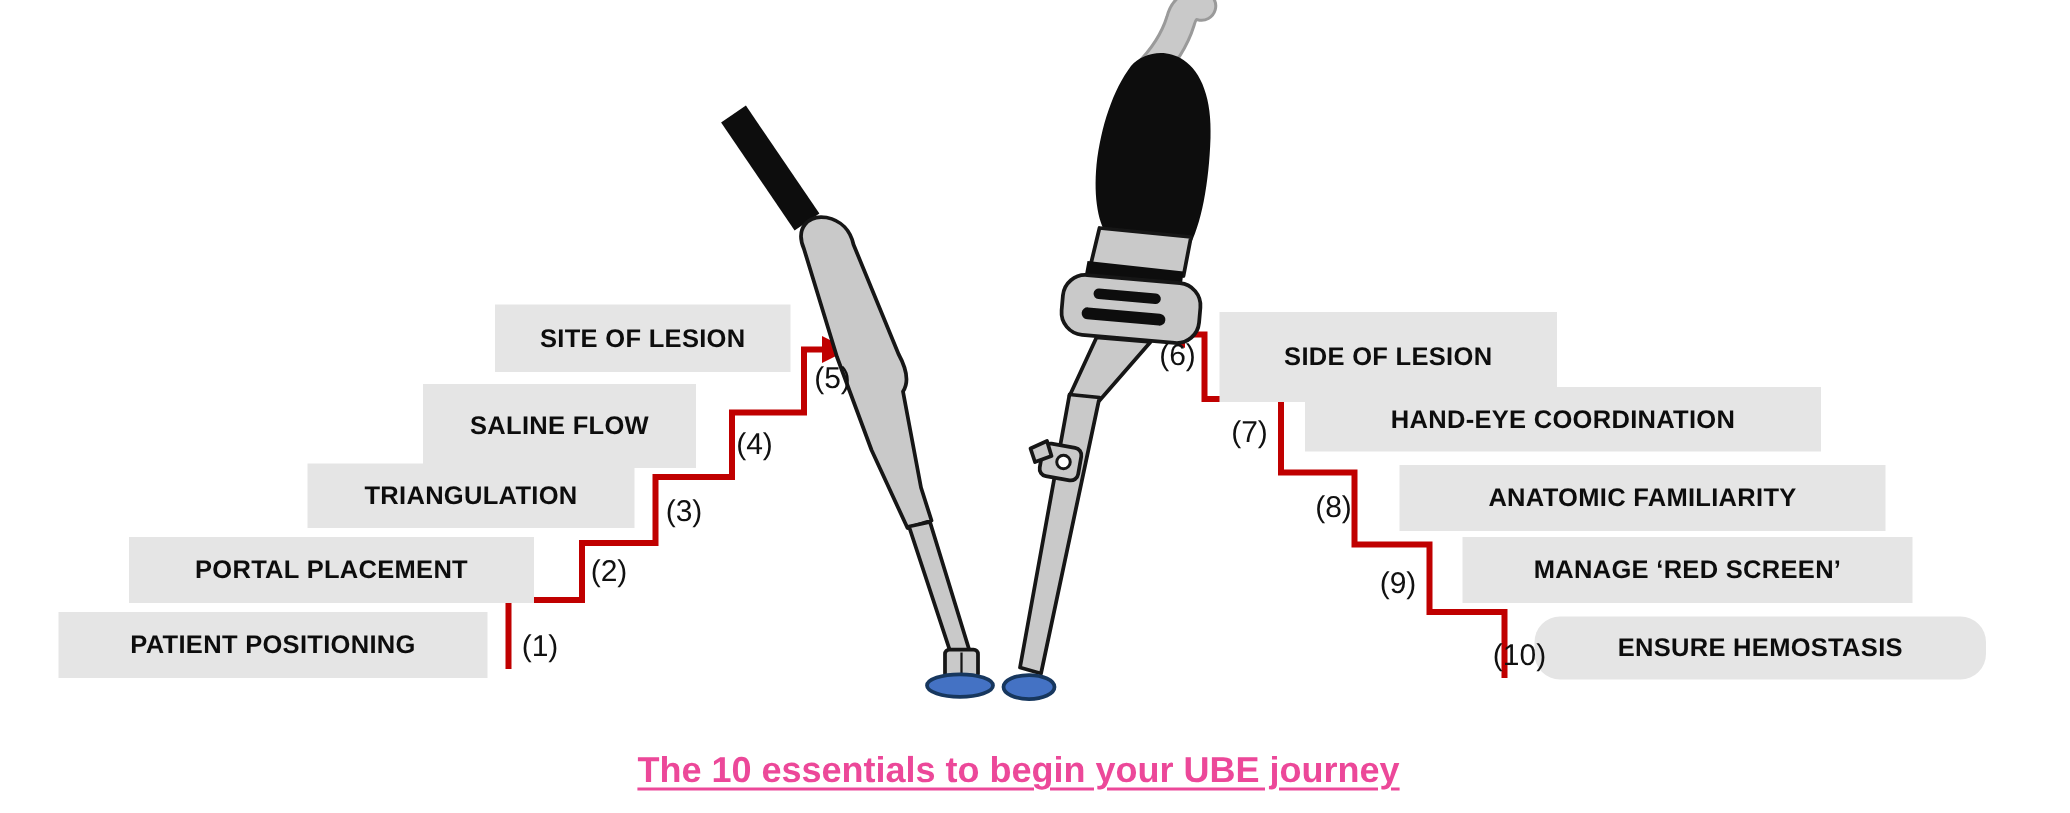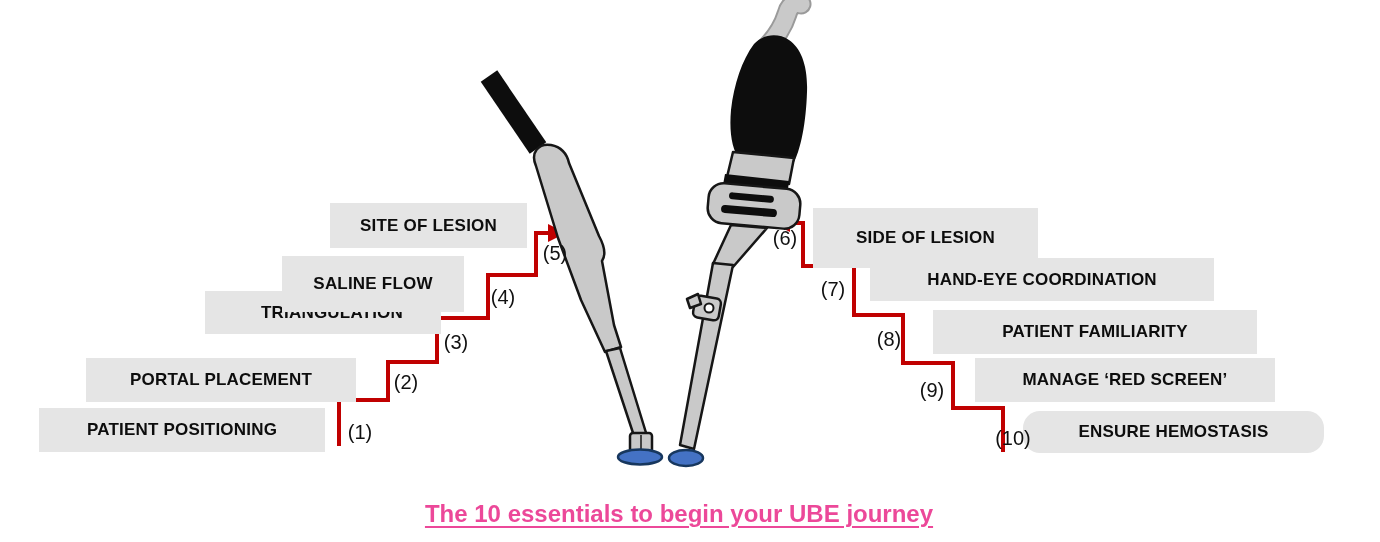--- a/index.html
+++ b/index.html
@@ -71,27 +71,27 @@
       <polygon class="metal" points="713,263 733,265 694,449 680,445"></polygon>
       <rect class="metal" x="694" y="297" width="26" height="22" rx="5" transform="rotate(10 707 308)"></rect>
       <polygon class="metal" points="687,299 698,294 701,304 690,308"></polygon>
       <circle cx="709" cy="308" r="4.5" fill="#ffffff" stroke="#161616" stroke-width="2"></circle>
       <ellipse cx="686" cy="458" rx="17" ry="8" fill="#4472c4" stroke="#17375e" stroke-width="2.5"></ellipse>
     </g>
   </svg>
 
   <div class="step-label" style="left:39px;  top:408px; width:286px; height:44px;">PATIENT POSITIONING</div>
   <div class="step-label" style="left:86px;  top:358px; width:270px; height:44px;">PORTAL PLACEMENT</div>
-  <div class="step-label" style="left:205px; top:291px; width:218px; height:43px;padding-left:18px;">TRIANGULATION</div>
+  <div class="step-label" style="left:205px; top:309px; width:218px; height:43px;">TRIANGULATION</div>
   <div class="step-label" style="left:282px; top:256px; width:182px; height:56px;">SALINE FLOW</div>
   <div class="step-label" style="left:330px; top:203px; width:197px; height:45px;">SITE OF LESION</div>
 
   <div class="step-label" style="left:813px;  top:208px; width:225px; height:60px;">SIDE OF LESION</div>
   <div class="step-label" style="left:870px;  top:258px; width:344px; height:43px;">HAND-EYE COORDINATION</div>
-  <div class="step-label" style="left:933px;  top:310px; width:324px; height:44px;">PATIENT FAMILIARITY</div>
+  <div class="step-label" style="left:933px;  top:310px; width:324px; height:44px;">ANATOMIC FAMILIARITY</div>
   <div class="step-label" style="left:975px;  top:358px; width:300px; height:44px;">MANAGE ‘RED SCREEN’</div>
   <div class="step-label" style="left:1023px; top:411px; width:301px; height:42px;border-radius:17px;">ENSURE HEMOSTASIS</div>
 
   <span class="step-num" style="left:360px; top:432px;">(1)</span>
   <span class="step-num" style="left:406px; top:382px;">(2)</span>
   <span class="step-num" style="left:456px; top:342px;">(3)</span>
   <span class="step-num" style="left:503px; top:297px;">(4)</span>
   <span class="step-num" style="left:555px; top:253px;">(5)</span>
   <span class="step-num" style="left:785px; top:238px;">(6)</span>
   <span class="step-num" style="left:833px; top:289px;">(7)</span>

